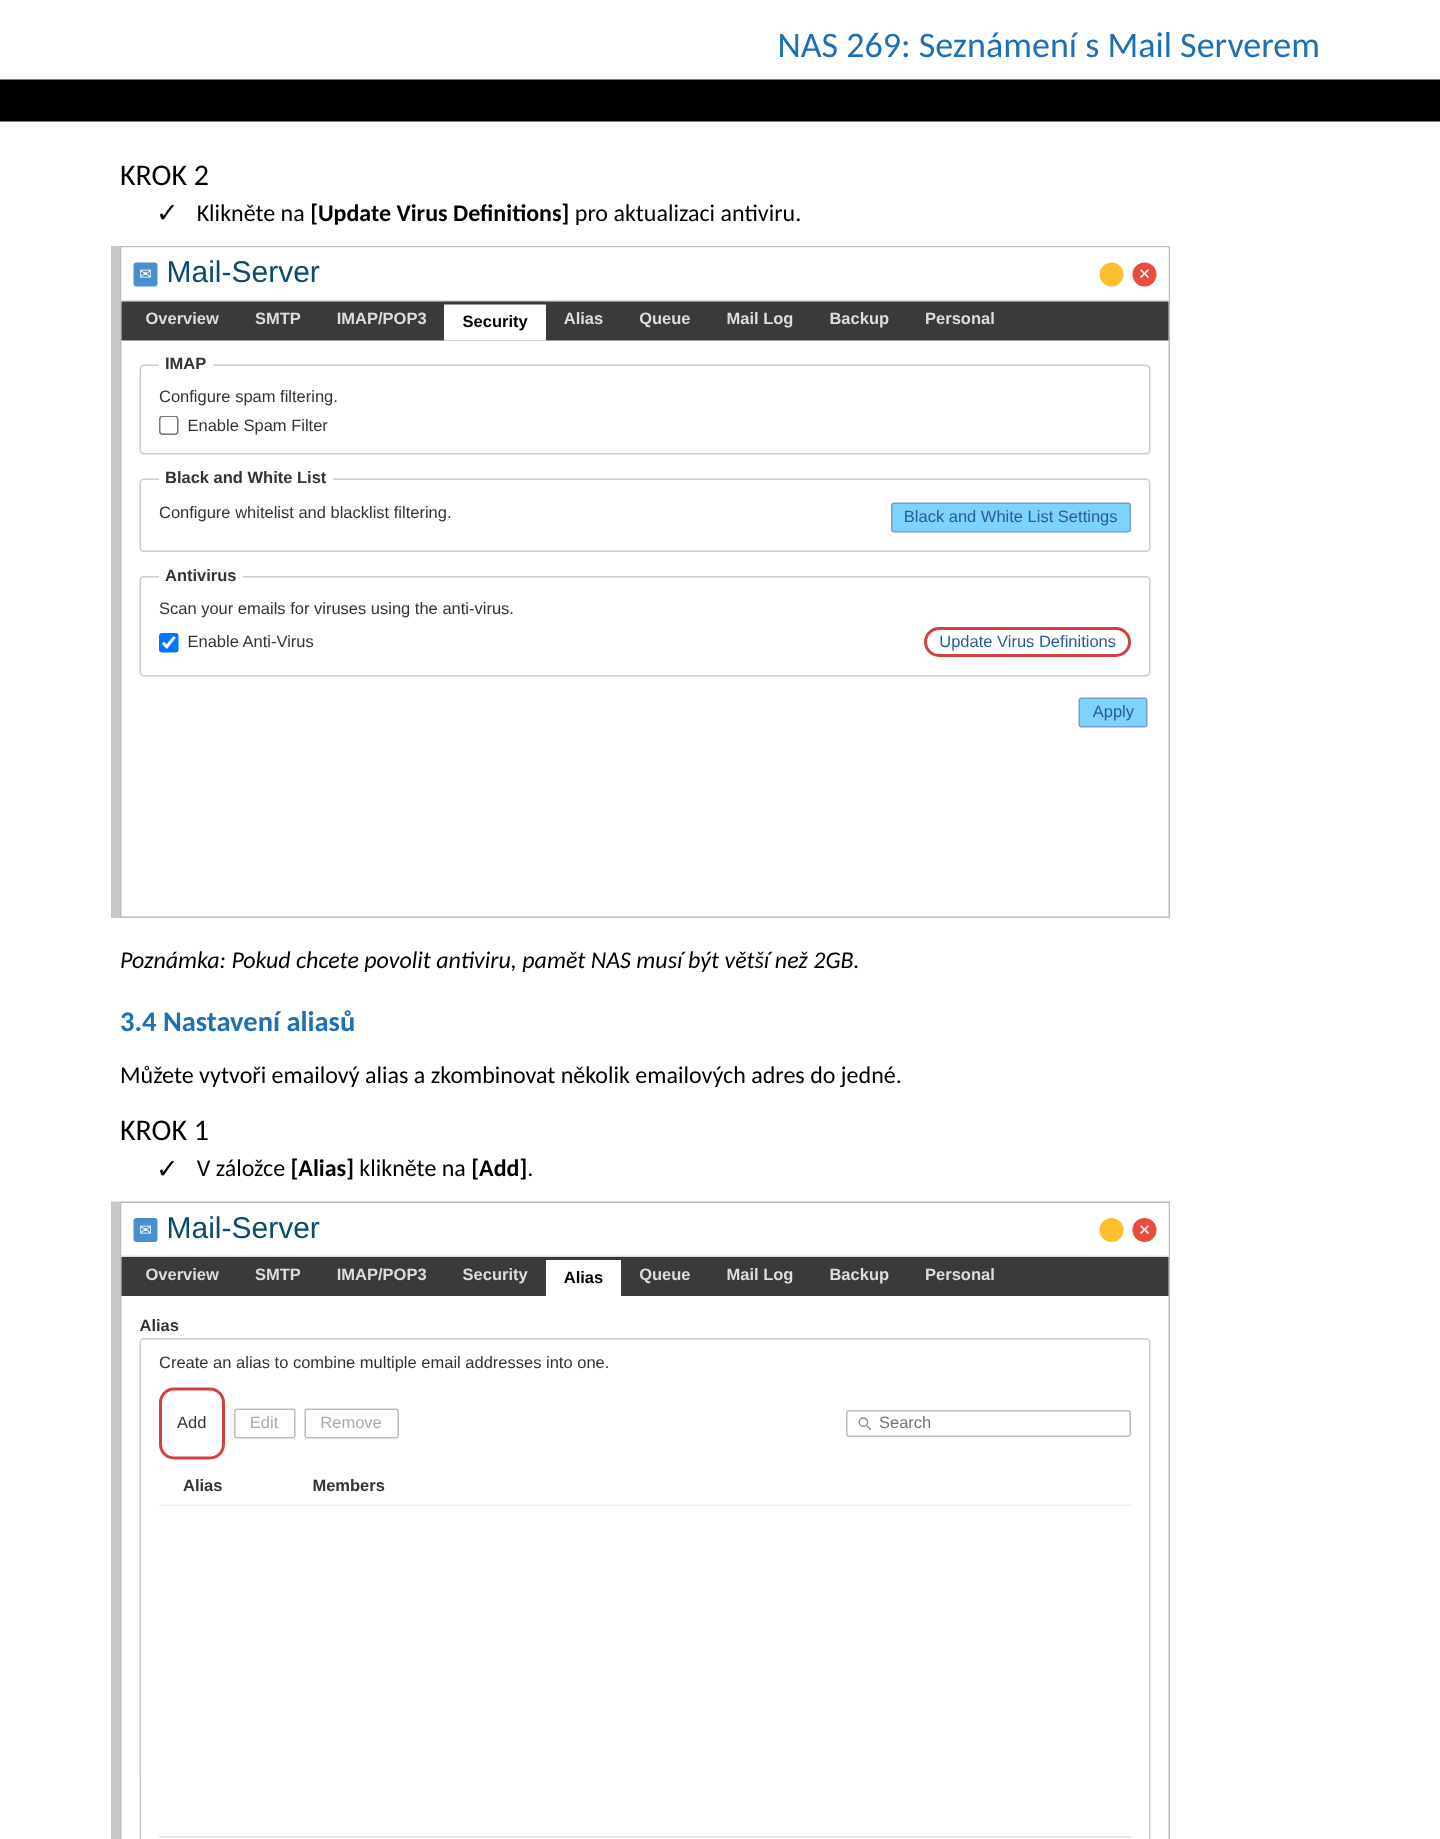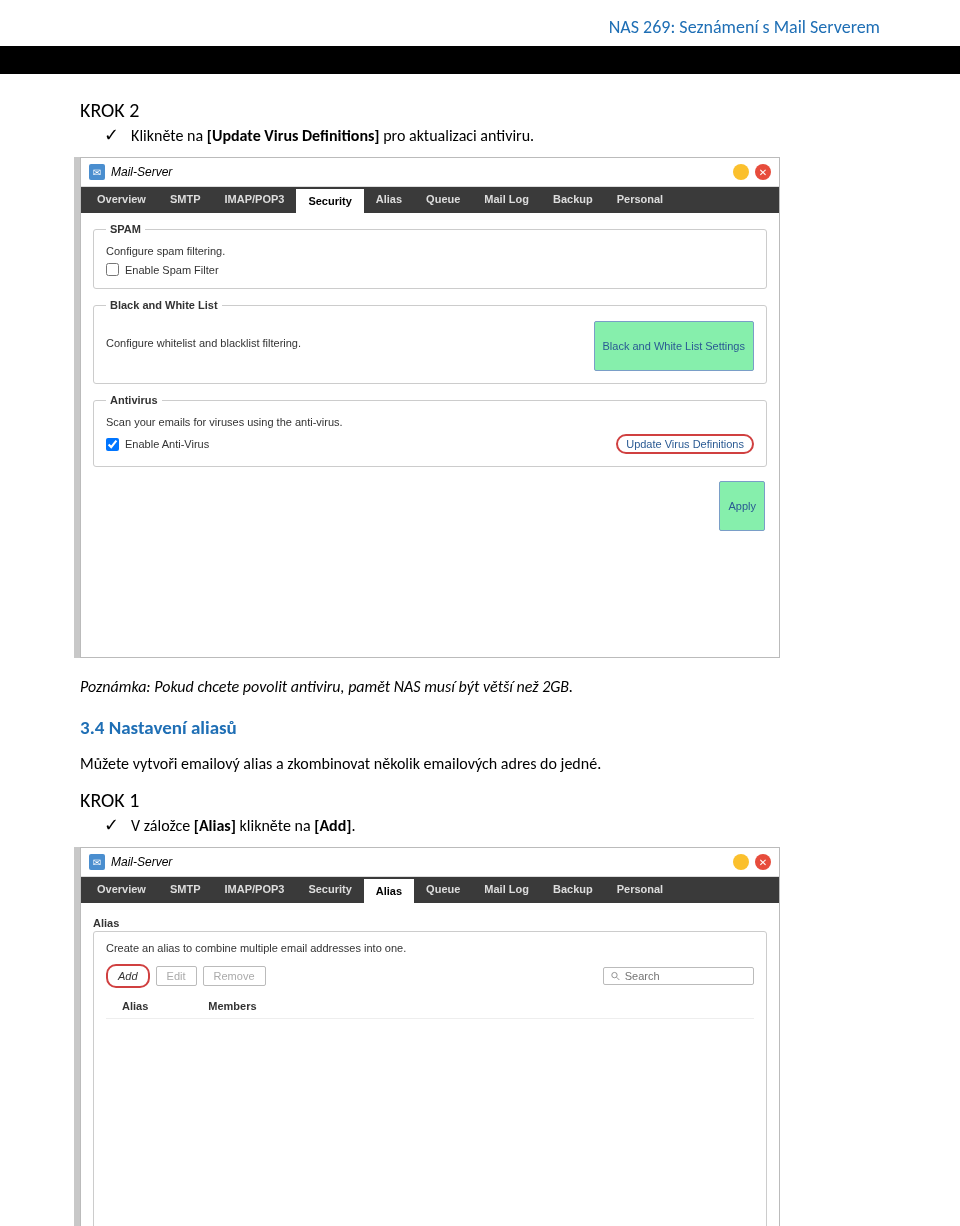--- a/index.html
+++ b/index.html
@@ -10,21 +10,21 @@
     margin: 0 auto;
     color: #000;
   }
   .page {
     padding: 0 80px 40px 80px;
   }
   .header {
     text-align: right;
     padding: 16px 80px 8px 0;
     color: #1f6fb5;
-    font-size: 18px;
+    font-size: 24px;
     font-weight: 400;
   }
   .black-bar {
     height: 28px;
     background: #000;
     width: 100%;
     margin-bottom: 24px;
   }
   .krok {
     font-size: 20px;
@@ -81,23 +81,22 @@
     width: 16px; height: 16px;
     background: #4a8ecf;
     border-radius: 2px;
     display: inline-flex;
     align-items: center;
     justify-content: center;
     color: #fff;
     font-size: 10px;
   }
   .titlebar .app-title {
-    font-size: 12px;
-    color: #000000;
-    font-style: italic;
+    font-size: 20px;
+    color: #0c4a6e;
   }
   .titlebar .spacer { flex: 1; }
   .win-btn {
     width: 16px; height: 16px; border-radius: 50%;
     display: inline-block;
   }
   .win-min { background: #fbc02d; }
   .win-close { background: #e74c3c; color: #fff; display:inline-flex; align-items:center; justify-content:center; font-size:10px; }
   .tabbar {
     display: flex;
@@ -142,23 +141,23 @@
     gap: 6px;
   }
   .chk input { width: 13px; height: 13px; }
   .row-between {
     display: flex;
     justify-content: space-between;
     align-items: center;
   }
   .btn {
     border: 1px solid #7a9ec7;
-    background: #86efac;
+    background: #7dd3fc;
     color: #2a5a93;
-    padding: 18px 8px;
+    padding: 3px 8px;
     font-size: 11px;
     border-radius: 2px;
     cursor: pointer;
   }
   .btn.highlight-pill {
     border: 2px solid #d04040;
     border-radius: 10px;
     color: #2a5a93;
     background: #fff;
     padding: 2px 8px;
@@ -187,32 +186,31 @@
     border-radius: 2px;
     cursor: pointer;
   }
   .tool-btn.disabled {
     color: #aaa;
   }
   .tool-btn.red-ring {
     border: 2px solid #d04040;
     border-radius: 10px;
     color: #333;
-    padding: 4px 10px;
-    font-style: italic;
+    padding: 16px 10px;
   }
   .toolbar .spacer { flex: 1; }
   .search-wrap {
     display: flex;
     align-items: center;
     border: 1px solid #bbb;
     border-radius: 2px;
     padding: 2px 6px;
     gap: 4px;
-    width: 151px;
+    width: 190px;
     color: #888;
   }
   .search-wrap svg { width: 12px; height: 12px; }
   .search-wrap input {
     border: none;
     outline: none;
     font-size: 11px;
     width: 100%;
     color: #888;
   }
@@ -286,21 +284,21 @@
       <div class="tab">IMAP/POP3</div>
       <div class="tab active">Security</div>
       <div class="tab">Alias</div>
       <div class="tab">Queue</div>
       <div class="tab">Mail Log</div>
       <div class="tab">Backup</div>
       <div class="tab">Personal</div>
     </div>
     <div class="app-body">
       <fieldset class="sec">
-        <legend>SPAM</legend>
+        <legend>IMAP</legend>
         <div class="sec-desc">Configure spam filtering.</div>
         <label class="chk">
           <input type="checkbox" style="">
           <span>Enable Spam Filter</span>
         </label>
       </fieldset>
       <fieldset class="sec">
         <legend>Black and White List</legend>
         <div class="row-between">
           <div class="sec-desc">Configure whitelist and blacklist filtering.</div>

